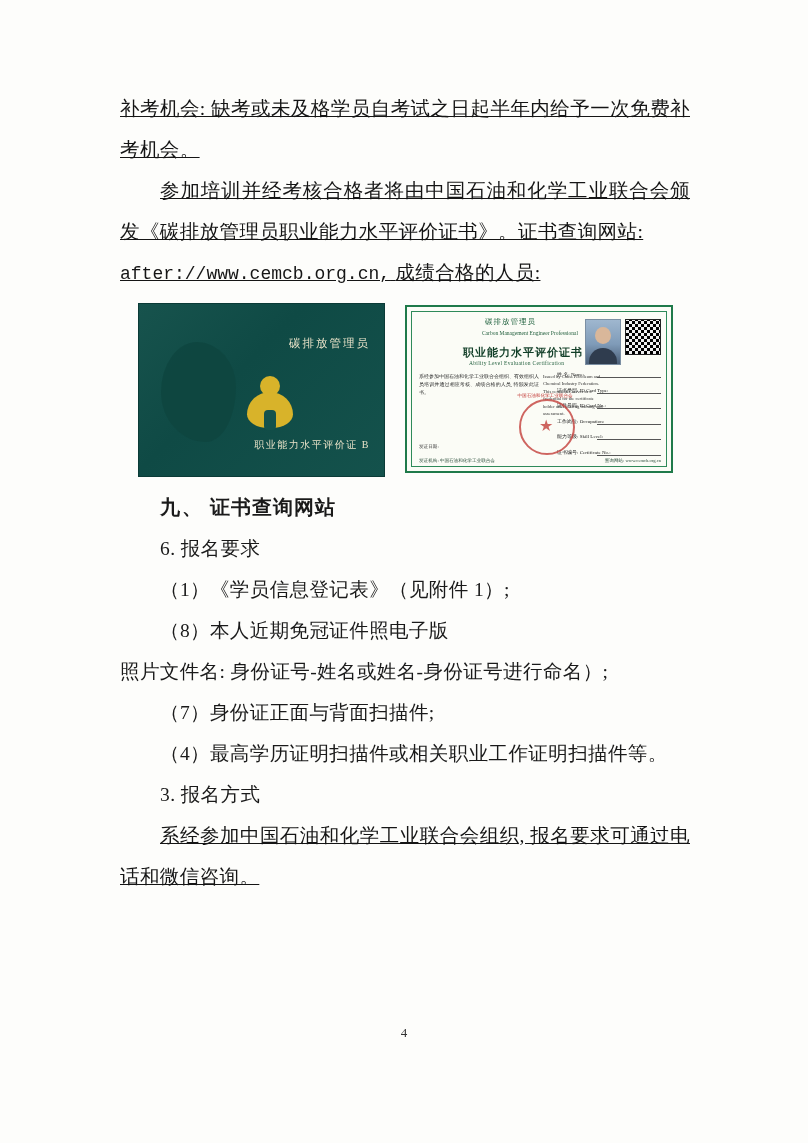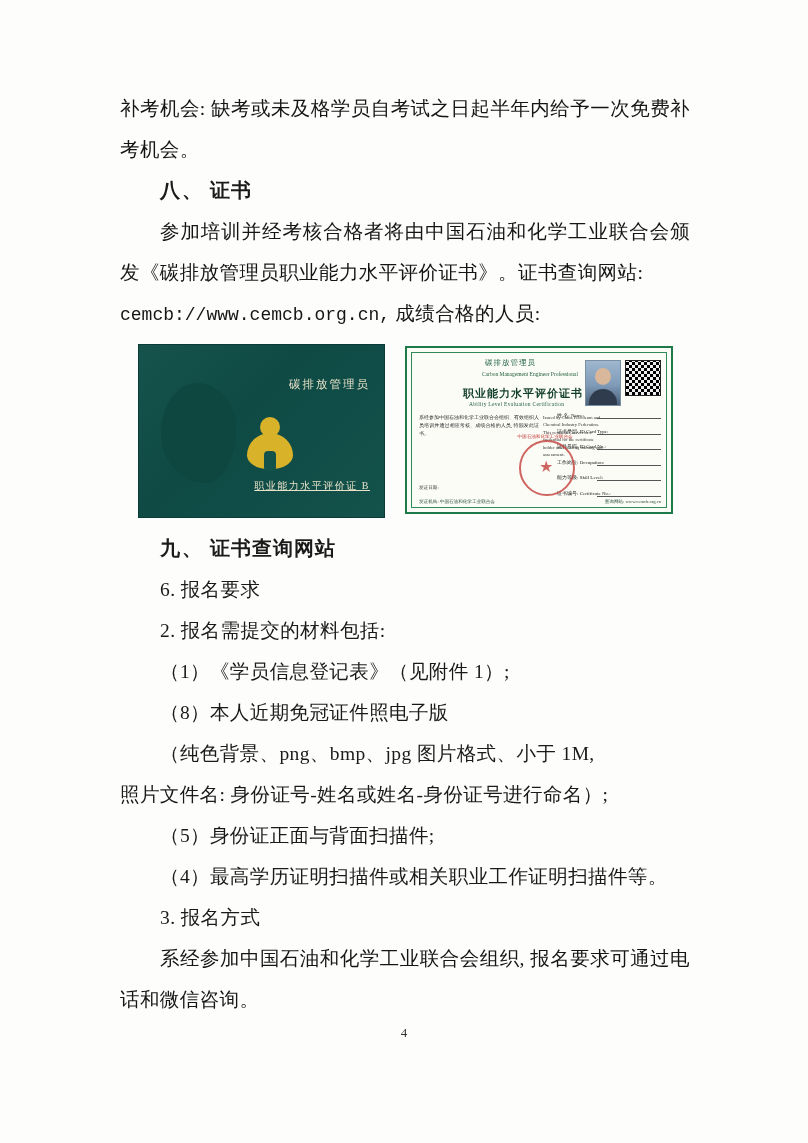--- a/index.html
+++ b/index.html
@@ -28,20 +28,21 @@
     top: 88px;
     width: 570px;
   }
   .para {
     font-size: 19.5px;
     line-height: 41px;
     letter-spacing: 0.4px;
     text-align: justify;
     margin: 0;
     color: #151515;
+    text-decoration: underline;
   }
   .indent2 {
     text-indent: 40px;
   }
   .heading {
     font-size: 20px;
     line-height: 41px;
     font-weight: bold;
     margin: 0;
     text-indent: 40px;
@@ -105,21 +106,20 @@
     letter-spacing: 2px;
     font-family: "Liberation Serif", serif;
   }
   .cert-left .title-sub {
     position: absolute;
     right: 14px;
     bottom: 24px;
     color: #e8e2c8;
     font-size: 10px;
     letter-spacing: 1.5px;
-    text-decoration: underline;
   }
   .cert-left .emblem {
     position: absolute;
     left: 108px;
     top: 72px;
     width: 46px;
     height: 52px;
   }
   .cert-left .emblem .dot {
     position: absolute;
@@ -333,31 +333,27 @@
 </style>
 </head>
 <body>
 
 <div class="page">
 
   <div class="content">
 
     <p class="para">补考机会: 缺考或未及格学员自考试之日起半年内给予一次免费补考机会。</p>
 
-    <p class="heading">
-      <span class="num">八、</span>
-      <span>证书</span>
-    </p>
 
     <p class="para indent2">
       <span>参加培训并经考核合格者将由中国石油和化学工业联合会颁发《碳排放管理员职业能力水平评价证书》。证书查询网站:</span>
     </p>
 
     <p class="para">
-      <span class="mono">cemcb://www.cemcb.org.cn,</span>
+      <span class="mono">after://www.cemcb.org.cn,</span>
       <span>成绩合格的人员:</span>
     </p>
 
     <div class="cert-row">
 
       <div class="cert-left">
         <div class="blob"></div>
         <div class="title-cn">碳排放管理员</div>
         <div class="emblem">
           <div class="dot"></div>
@@ -427,26 +423,24 @@
       </div>
 
     </div>
 
     <p class="heading">
       <span class="num">九、</span>
       <span>证书查询网站</span>
     </p>
 
     <p class="list-item">6. 报名要求</p>
-    <p class="list-item">2. 报名需提交的材料包括:</p>
     <p class="list-item">（1）《学员信息登记表》（见附件 1）;</p>
     <p class="list-item">（8）本人近期免冠证件照电子版</p>
-    <p class="list-item">（纯色背景、png、bmp、jpg 图片格式、小于 1M,</p>
     <p class="list-item-cont">照片文件名: 身份证号-姓名或姓名-身份证号进行命名）;</p>
-    <p class="list-item">（5）身份证正面与背面扫描件;</p>
+    <p class="list-item">（7）身份证正面与背面扫描件;</p>
     <p class="list-item">（4）最高学历证明扫描件或相关职业工作证明扫描件等。</p>
     <p class="list-item">3. 报名方式</p>
     <p class="para indent2">系经参加中国石油和化学工业联合会组织, 报名要求可通过电话和微信咨询。</p>
 
   </div>
 
   <div class="page-number">4</div>
 
 </div>
 

